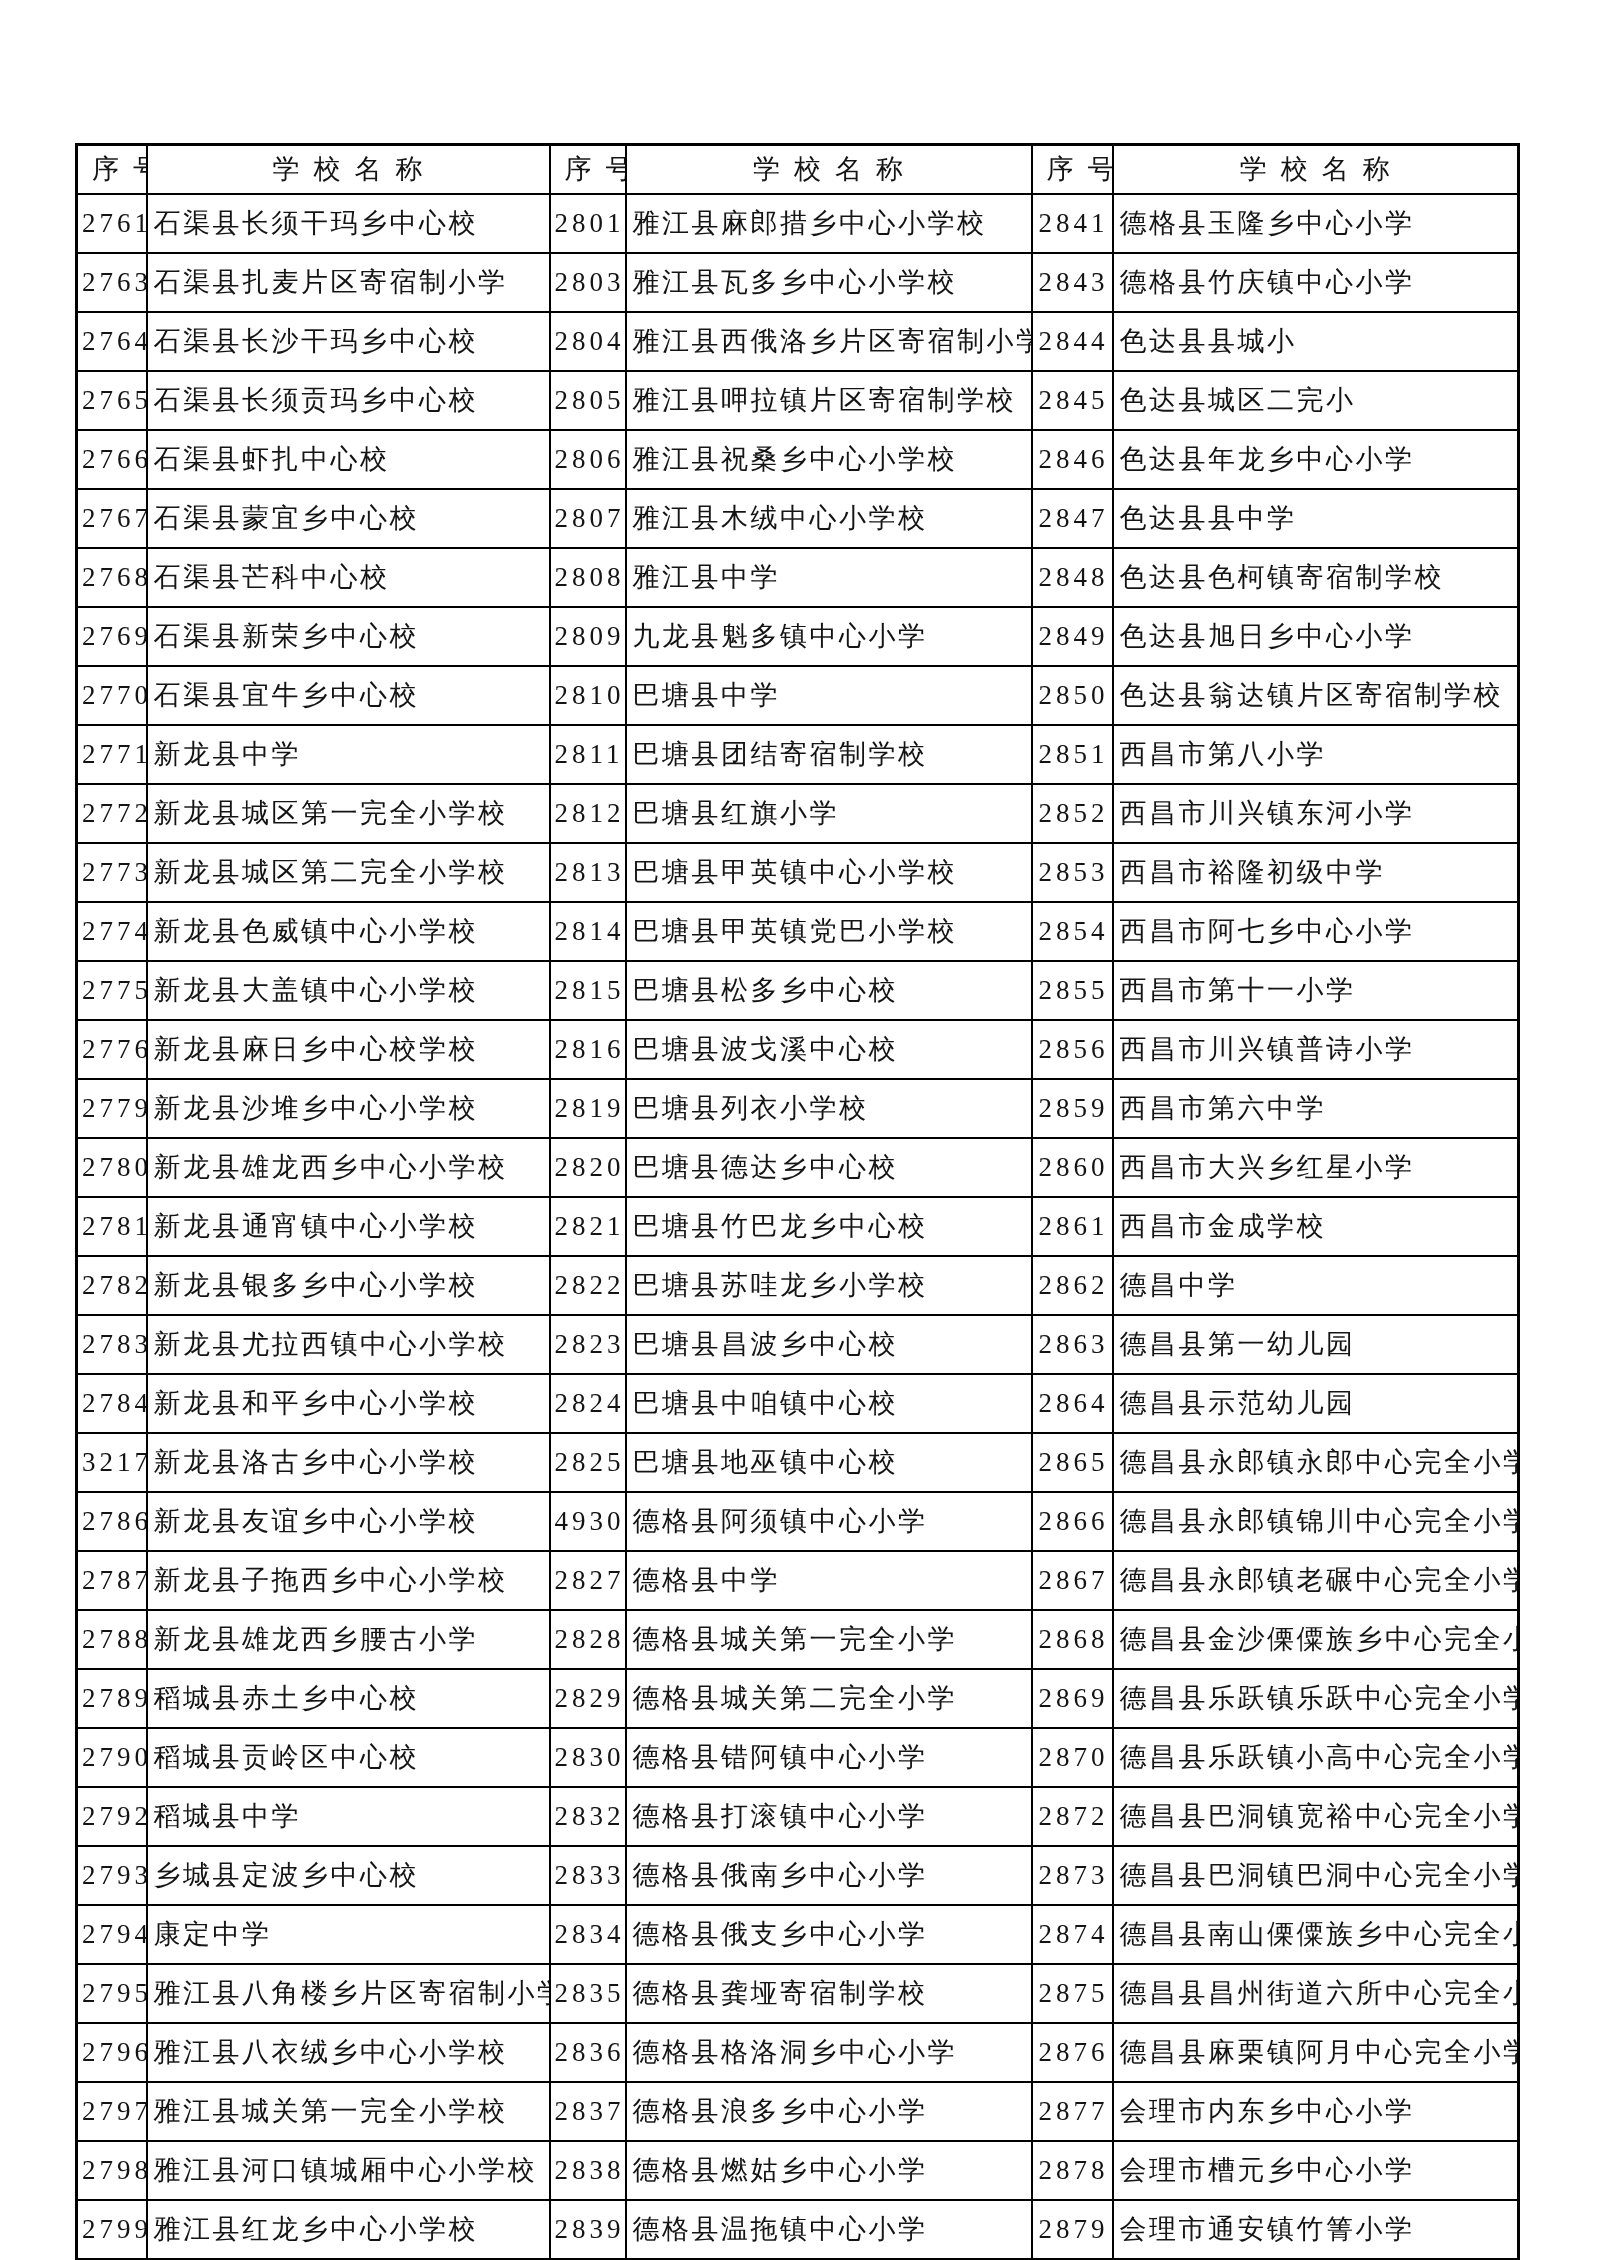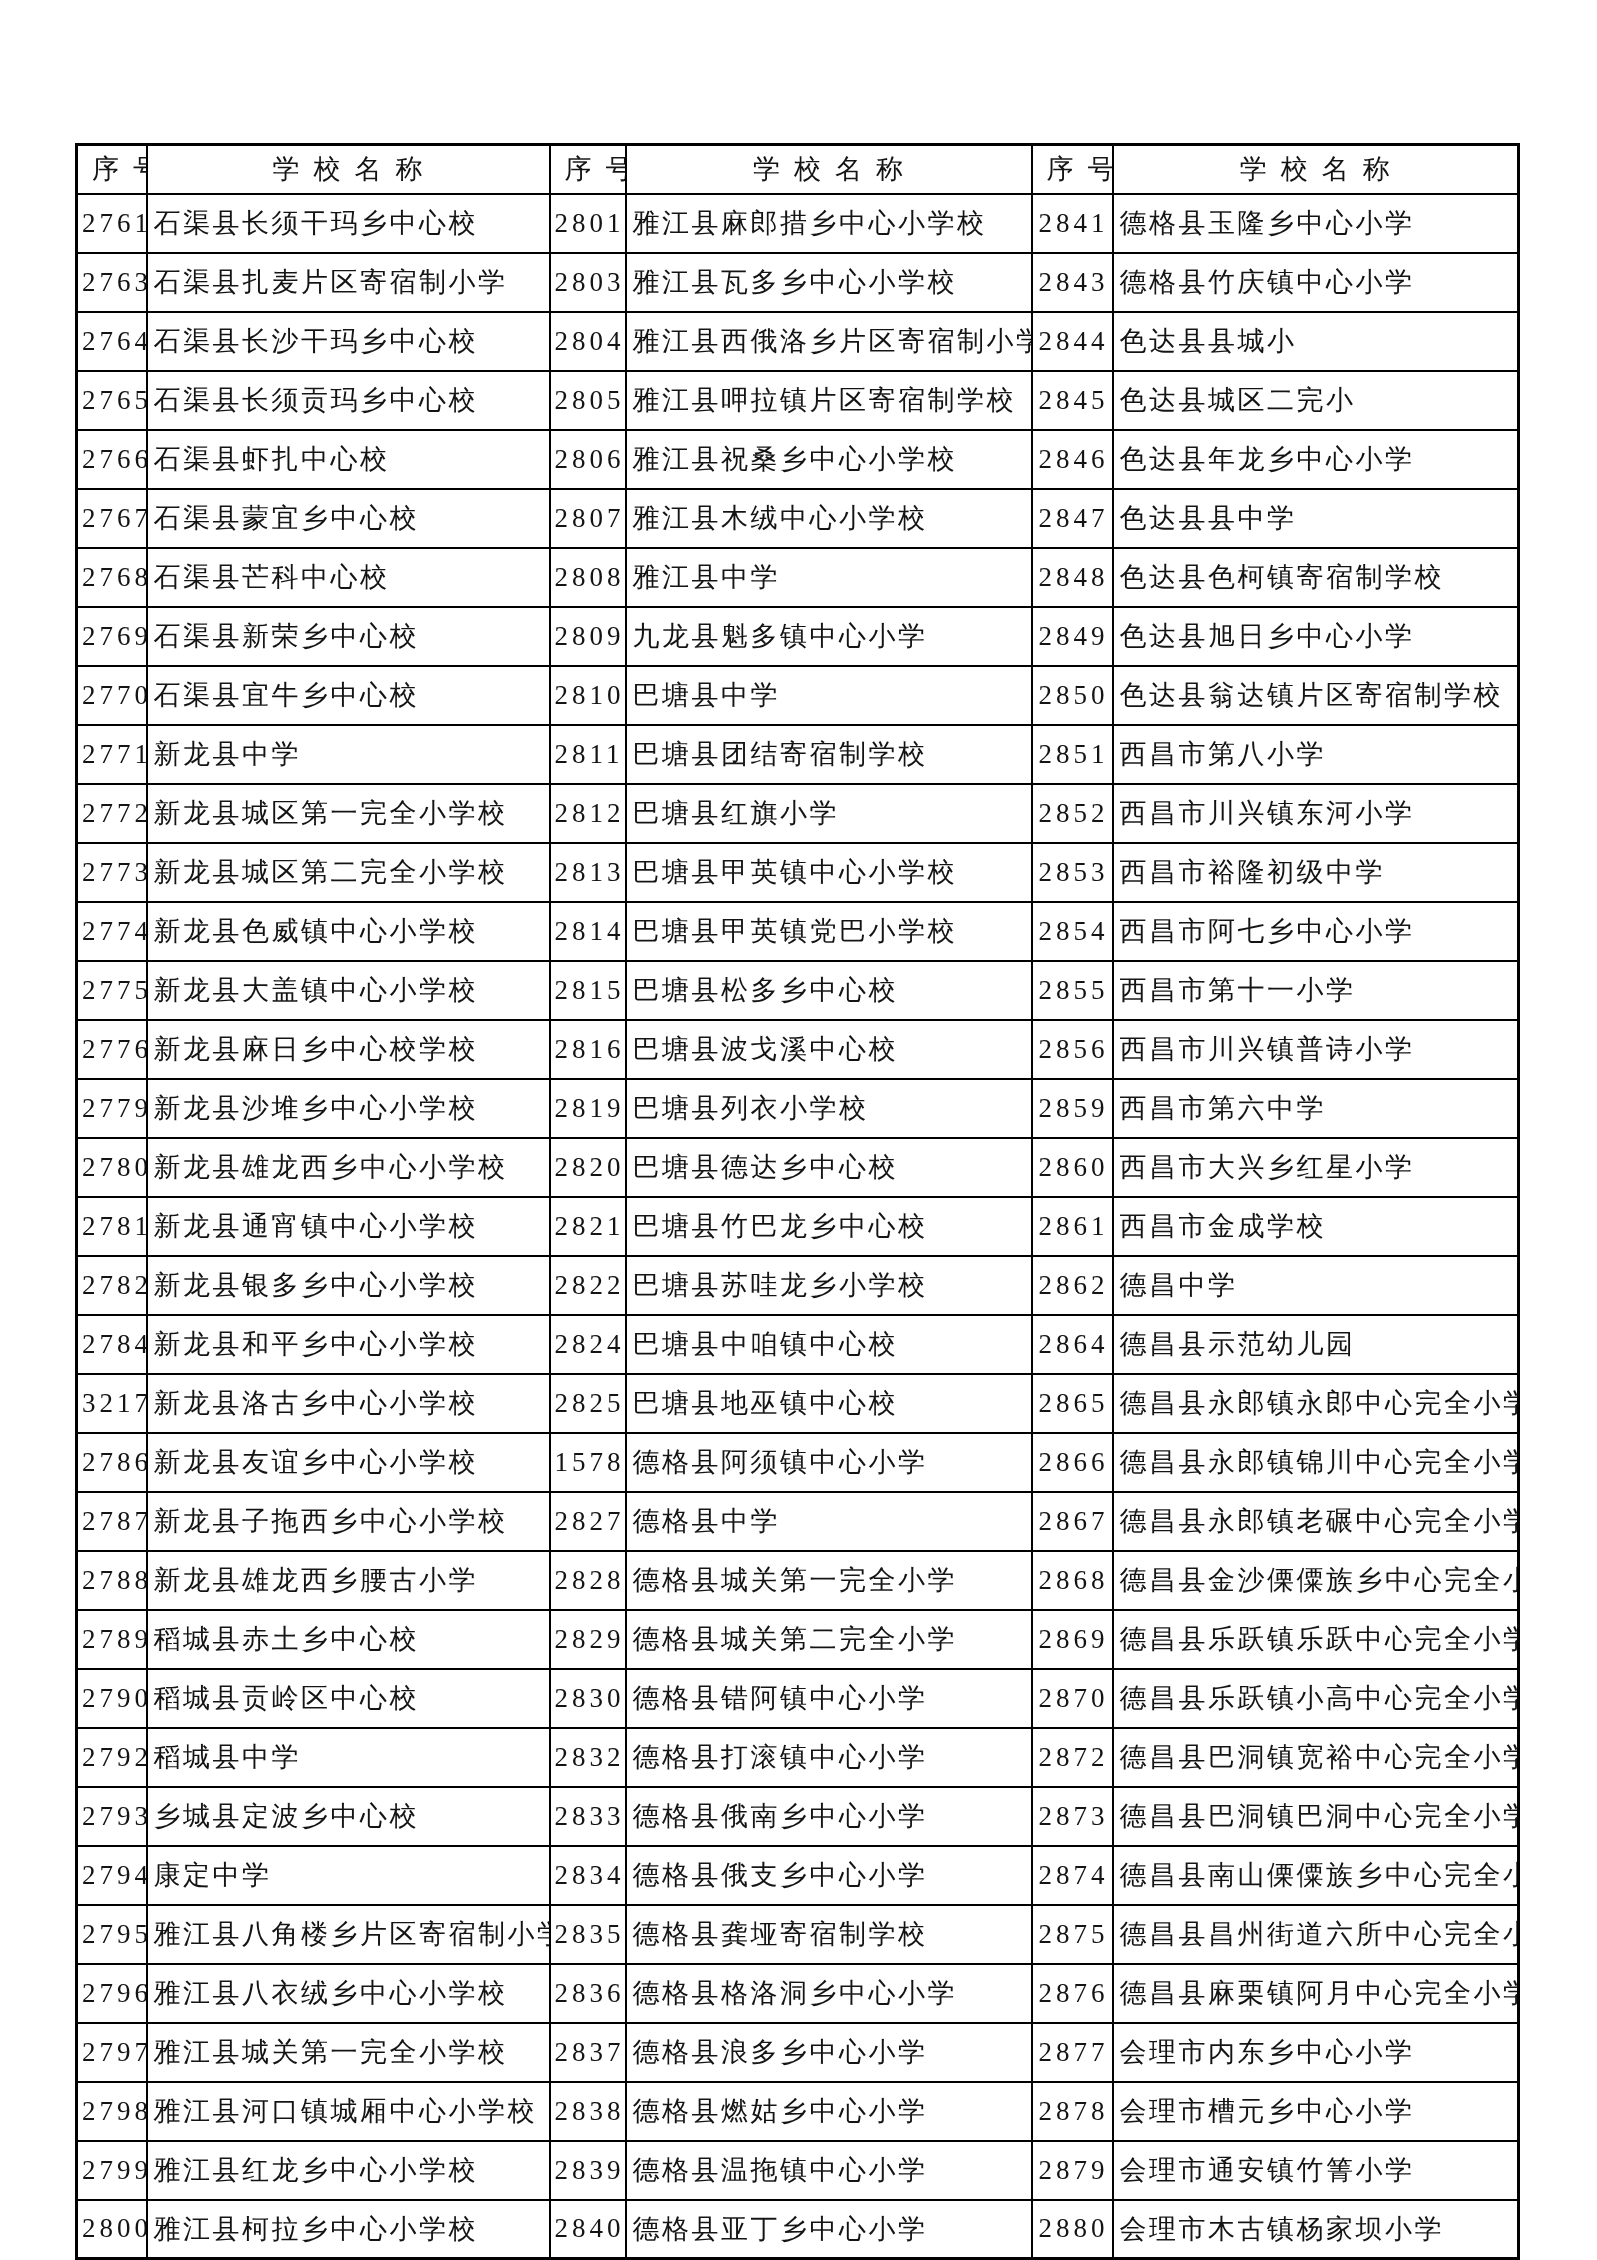--- a/index.html
+++ b/index.html
@@ -229,39 +229,47 @@
         </tr>
         <tr>
           <td class="idx">2782</td>
           <td class="nm">新龙县银多乡中心小学校</td>
           <td class="idx">2822</td>
           <td class="nm">巴塘县苏哇龙乡小学校</td>
           <td class="idx">2862</td>
           <td class="nm">德昌中学</td>
         </tr>
         <tr>
+          <td class="idx">2783</td>
+          <td class="nm">新龙县尤拉西镇中心小学校</td>
+          <td class="idx">2823</td>
+          <td class="nm">巴塘县昌波乡中心校</td>
+          <td class="idx">2863</td>
+          <td class="nm">德昌县第一幼儿园</td>
+        </tr>
+        <tr>
           <td class="idx">2784</td>
           <td class="nm">新龙县和平乡中心小学校</td>
           <td class="idx">2824</td>
           <td class="nm">巴塘县中咱镇中心校</td>
           <td class="idx">2864</td>
           <td class="nm">德昌县示范幼儿园</td>
         </tr>
         <tr>
           <td class="idx">3217</td>
           <td class="nm">新龙县洛古乡中心小学校</td>
           <td class="idx">2825</td>
           <td class="nm">巴塘县地巫镇中心校</td>
           <td class="idx">2865</td>
           <td class="nm">德昌县永郎镇永郎中心完全小学</td>
         </tr>
         <tr>
           <td class="idx">2786</td>
           <td class="nm">新龙县友谊乡中心小学校</td>
-          <td class="idx">1578</td>
+          <td class="idx">4930</td>
           <td class="nm">德格县阿须镇中心小学</td>
           <td class="idx">2866</td>
           <td class="nm">德昌县永郎镇锦川中心完全小学</td>
         </tr>
         <tr>
           <td class="idx">2787</td>
           <td class="nm">新龙县子拖西乡中心小学校</td>
           <td class="idx">2827</td>
           <td class="nm">德格县中学</td>
           <td class="idx">2867</td>

